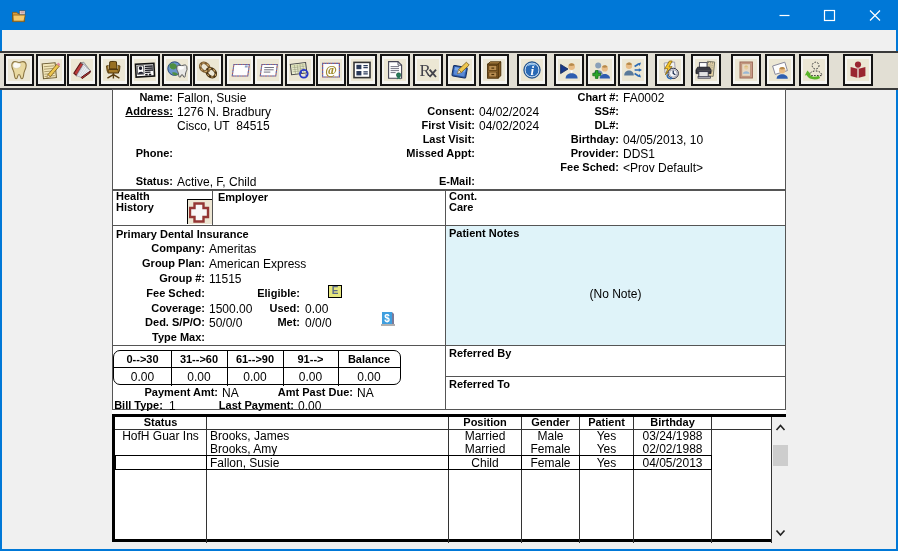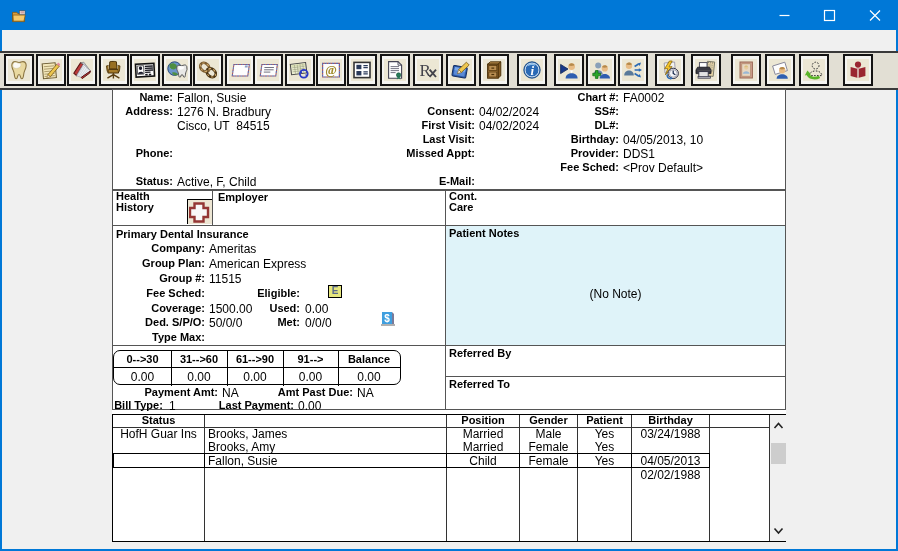--- a/index.html
+++ b/index.html
@@ -381,21 +381,21 @@
     <div class="panel" style="left:100px;top:101px;width:234px;height:36px;"></div>
     <div class="panel" style="left:333px;top:101px;width:341px;height:36px;"></div>
     <div class="panel" style="left:0;top:136px;width:334px;height:121px;"></div>
     <div class="panel" style="left:333px;top:136px;width:341px;height:121px;background:#dff3f9;"></div>
     <div class="panel" style="left:0;top:256px;width:334px;height:65px;"></div>
     <div class="panel" style="left:333px;top:256px;width:341px;height:32px;"></div>
     <div class="panel" style="left:333px;top:287px;width:341px;height:34px;"></div>
 
     <div class="lbl" style="left:1px;top:2px;width:60px;">Name:</div>
     <div class="val" style="left:65px;top:2px;">Fallon, Susie</div>
-    <div class="lbl" style="left:1px;top:16px;width:60px;">Address:</div>
+    <div class="lbl" style="left:1px;top:16px;width:60px;text-decoration:underline;">Address:</div>
     <div class="val" style="left:65px;top:16px;">1276 N. Bradbury</div>
     <div class="val" style="left:65px;top:30px;">Cisco, UT&nbsp; 84515</div>
     <div class="lbl" style="left:1px;top:58px;width:60px;">Phone:</div>
     <div class="lbl" style="left:1px;top:86px;width:60px;">Status:</div>
     <div class="val" style="left:65px;top:86px;">Active, F, Child</div>
 
     <div class="lbl" style="left:263px;top:16px;width:100px;">Consent:</div>
     <div class="val" style="left:367px;top:16px;">04/02/2024</div>
     <div class="lbl" style="left:263px;top:30px;width:100px;">First Visit:</div>
     <div class="val" style="left:367px;top:30px;">04/02/2024</div>
@@ -476,21 +476,21 @@
     <div class="lbl" style="left:141px;top:297px;width:100px;">Amt Past Due:</div>
     <div class="val" style="left:245px;top:297px;">NA</div>
     <div class="lbl" style="left:0px;top:310px;width:53px;text-align:center;">Bill Type:</div>
     <div class="val" style="left:57px;top:310px;">1</div>
     <div class="lbl" style="left:86px;top:310px;width:96px;">Last Payment:</div>
     <div class="val" style="left:186px;top:310px;">0.00</div>
 
     <div class="hdr" style="position:absolute;left:337px;top:258px;">Referred By</div>
     <div class="hdr" style="position:absolute;left:337px;top:289px;">Referred To</div>
 
-    <div id="ftable" style="position:absolute;left:0;top:325px;width:674px;height:128px;border:1px solid #000000;">
+    <div id="ftable" style="position:absolute;left:0;top:325px;width:674px;height:128px;border:3px solid #000000;">
       <div style="position:absolute;left:0;top:12px;width:672px;height:1px;background:#333;"></div>
       <div style="position:absolute;left:91px;top:0;width:1px;height:126px;background:#333;"></div>
       <div style="position:absolute;left:333px;top:0;width:1px;height:126px;background:#333;"></div>
       <div style="position:absolute;left:406px;top:0;width:1px;height:126px;background:#333;"></div>
       <div style="position:absolute;left:464px;top:0;width:1px;height:126px;background:#333;"></div>
       <div style="position:absolute;left:518px;top:0;width:1px;height:126px;background:#333;"></div>
       <div style="position:absolute;left:596px;top:0;width:1px;height:126px;background:#333;"></div>
       <div style="position:absolute;left:656px;top:0;width:1px;height:126px;background:#333;"></div>
       <div class="hdr" style="position:absolute;left:0;top:-1px;width:91px;text-align:center;">Status</div>
       <div class="hdr" style="position:absolute;left:334px;top:-1px;width:72px;text-align:center;">Position</div>
@@ -502,21 +502,21 @@
       <div class="val" style="left:95px;top:12px;">Brooks, James</div>
       <div class="val" style="left:334px;top:12px;width:72px;text-align:center;">Married</div>
       <div class="val" style="left:407px;top:12px;width:57px;text-align:center;">Male</div>
       <div class="val" style="left:465px;top:12px;width:53px;text-align:center;">Yes</div>
       <div class="val" style="left:519px;top:12px;width:77px;text-align:center;">03/24/1988</div>
 
       <div class="val" style="left:95px;top:25px;">Brooks, Amy</div>
       <div class="val" style="left:334px;top:25px;width:72px;text-align:center;">Married</div>
       <div class="val" style="left:407px;top:25px;width:57px;text-align:center;">Female</div>
       <div class="val" style="left:465px;top:25px;width:53px;text-align:center;">Yes</div>
-      <div class="val" style="left:519px;top:25px;width:77px;text-align:center;margin-top:28px;">02/02/1988</div>
+      <div class="val" style="left:519px;top:25px;width:77px;text-align:center;">02/02/1988</div>
 
       <div style="position:absolute;left:0;top:38px;width:92px;height:15px;border:1.5px solid #000;"></div>
       <div style="position:absolute;left:91px;top:38px;width:243px;height:15px;border:1.5px solid #000;"></div>
       <div style="position:absolute;left:333px;top:38px;width:74px;height:15px;border:1.5px solid #000;"></div>
       <div style="position:absolute;left:406px;top:38px;width:59px;height:15px;border:1.5px solid #000;"></div>
       <div style="position:absolute;left:464px;top:38px;width:55px;height:15px;border:1.5px solid #000;"></div>
       <div style="position:absolute;left:518px;top:38px;width:79px;height:15px;border:1.5px solid #000;"></div>
       <div class="val" style="left:95px;top:38.5px;">Fallon, Susie</div>
       <div class="val" style="left:334px;top:38.5px;width:72px;text-align:center;">Child</div>
       <div class="val" style="left:407px;top:38.5px;width:57px;text-align:center;">Female</div>

